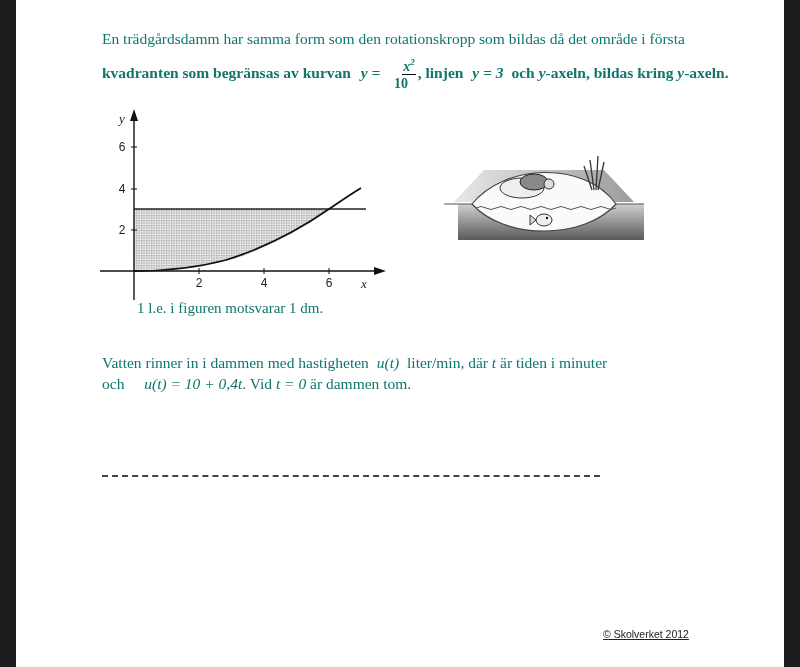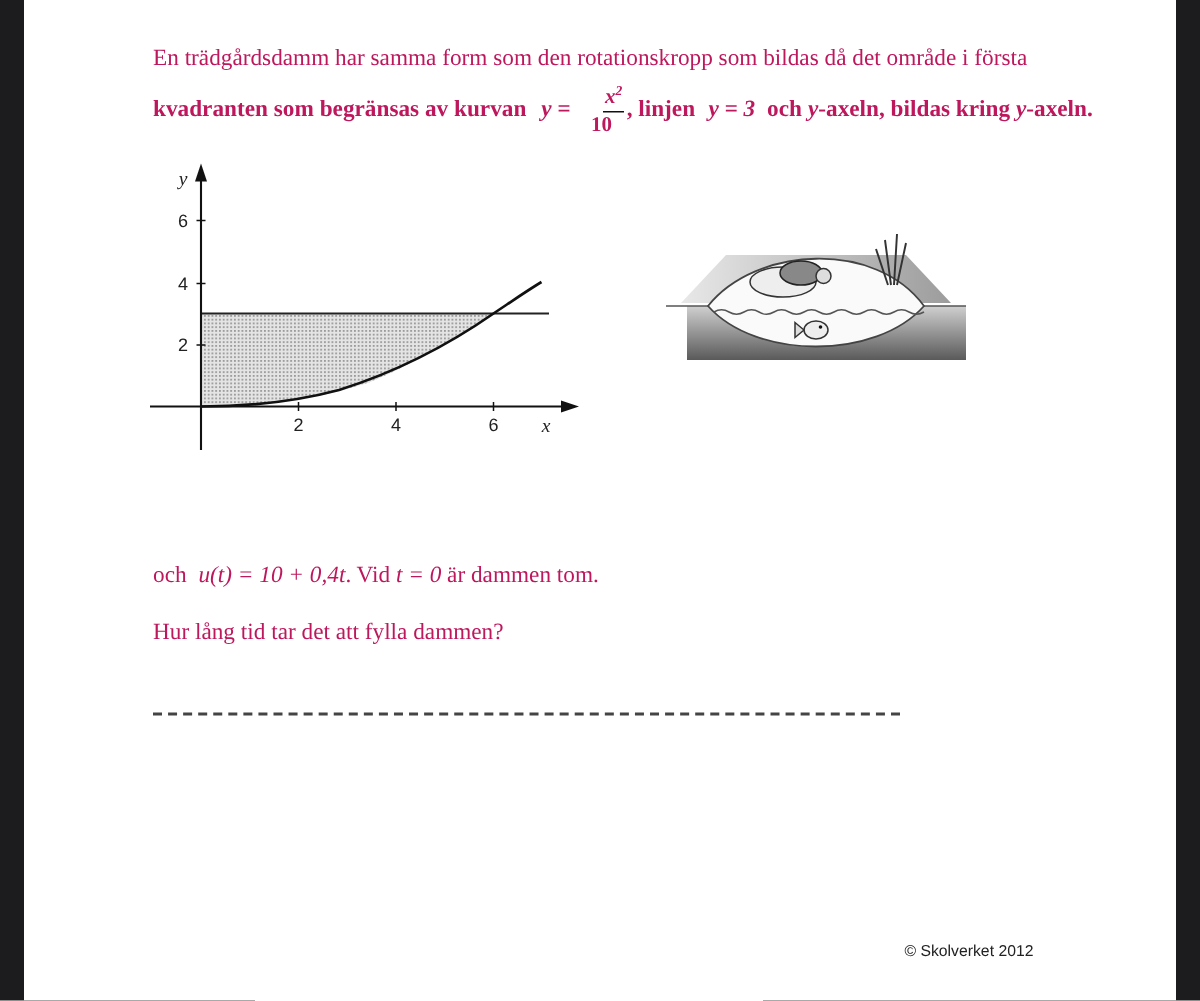--- a/index.html
+++ b/index.html
@@ -1,24 +1,24 @@
 <!DOCTYPE html>
 <html><head>
 <meta charset="utf-8">
 <style>
   html, body { margin:0; padding:0; }
   body { width:800px; height:667px; background:#1c1c1e; position:relative; overflow:hidden; }
   .page { position:absolute; left:16px; top:0; width:768px; height:667px; background:#fff; }
-  .txt { position:absolute; font-family:"Liberation Serif", serif; font-size:15.5px; color:#be185d; white-space:nowrap; }
+  .txt { position:absolute; font-family:"Liberation Serif", serif; font-size:15.5px; color:#0f766e; white-space:nowrap; }
   .it { font-style:italic; }
   .frac { display:inline-block; vertical-align:middle; text-align:center; line-height:1; margin:0 2px; }
   .frac .num { display:block; border-bottom:1px solid #111; padding:0 1px 1px; font-size:14px;margin-left:16px; }
   .frac .den { display:block; padding-top:2px; font-size:14px; }
   .sup { font-size:9px; vertical-align:super; }
-  .footer { position:absolute; font-family:"Liberation Sans", sans-serif; font-size:10.5px; color:#222; }
+  .footer { position:absolute; font-family:"Liberation Sans", sans-serif; font-size:10.5px; color:#222;text-decoration:underline; }
   .dash { position:absolute; left:86px; top:475px; width:498px; border-top:2px dashed #444; height:0; }
   svg text { font-family:"Liberation Sans", sans-serif; }
 </style>
 </head>
 <body>
 
 <div class="page">
 
   <div class="txt" style="left:86px; top:30px;">
     <span>En trädgårdsdamm har samma form som den rotationskropp som bildas då det område i första</span>
@@ -65,20 +65,21 @@
     <text x="103" y="182" font-size="12" text-anchor="middle" fill="#222">2</text>
     <text x="168" y="182" font-size="12" text-anchor="middle" fill="#222">4</text>
     <text x="233" y="182" font-size="12" text-anchor="middle" fill="#222">6</text>
     <text x="26" y="129" font-size="12" text-anchor="middle" fill="#222">2</text>
     <text x="26" y="88" font-size="12" text-anchor="middle" fill="#222">4</text>
     <text x="26" y="46" font-size="12" text-anchor="middle" fill="#222">6</text>
     <text x="268" y="183" font-size="13" font-style="italic" text-anchor="middle" fill="#222" style="font-family:'Liberation Serif', serif;">x</text>
     <text x="26" y="18" font-size="13" font-style="italic" text-anchor="middle" fill="#222" style="font-family:'Liberation Serif', serif;">y</text>
   </svg>
 
+  <div class="txt" style="left:121px; top:300px; font-size:15px;">1 l.e. i figuren motsvarar 1 dm.</div>
 
   <svg style="position:absolute; left:428px; top:152px;" width="200" height="92" viewBox="0 0 200 92">
     <defs>
       <linearGradient id="ground" x1="0" y1="0" x2="0" y2="1">
         <stop offset="0" stop-color="#d0d0d0"></stop>
         <stop offset="0.45" stop-color="#9a9a9a"></stop>
         <stop offset="1" stop-color="#5a5a5a"></stop>
       </linearGradient>
       <linearGradient id="slope" x1="0" y1="0" x2="1" y2="0">
         <stop offset="0" stop-color="#e8e8e8"></stop>
@@ -102,25 +103,31 @@
 
     <path d="M150,38 L146,8 M152,38 L154,4 M154,38 L160,10 M148,38 L140,14" stroke="#333" stroke-width="1.3" fill="none"></path>
 
     <g>
       <ellipse cx="100" cy="68" rx="8" ry="6" fill="#eee" stroke="#333"></ellipse>
       <polygon points="92,68 86,63 86,73" fill="#ddd" stroke="#333"></polygon>
       <circle cx="103" cy="66" r="1.2" fill="#111"></circle>
     </g>
   </svg>
 
+  <div class="txt" style="left:86px; top:354px;">
+    <span>Vatten rinner in i dammen med hastigheten</span>
+    <span class="it" style="margin:0 4px;">u(t)</span>
+    <span>liter/min, där</span>
+    <span class="it">t</span>
+    <span>är tiden i minuter</span>
+  </div>
   <div class="txt" style="left:86px; top:375px;">
     <span>och</span>
-    <span class="it" style="margin-left:4px;">u(t) = 10 + 0,4t</span><span>. Vid</span>
+    <span class="it" style="margin-left:16px;">u(t) = 10 + 0,4t</span><span>. Vid</span>
     <span class="it">t = 0</span>
     <span>är dammen tom.</span>
   </div>
 
-  <div class="txt" style="left:86px; top:413px;">Hur lång tid tar det att fylla dammen?</div>
 
   <div class="dash"></div>
 
   <div class="footer" style="left:587px; top:628px;">© Skolverket 2012</div>
 </div>
 
 </body></html>

